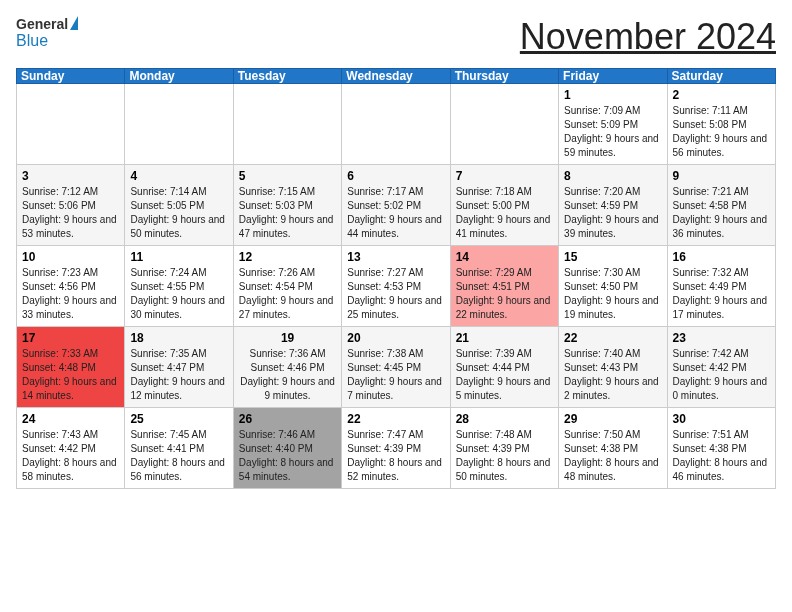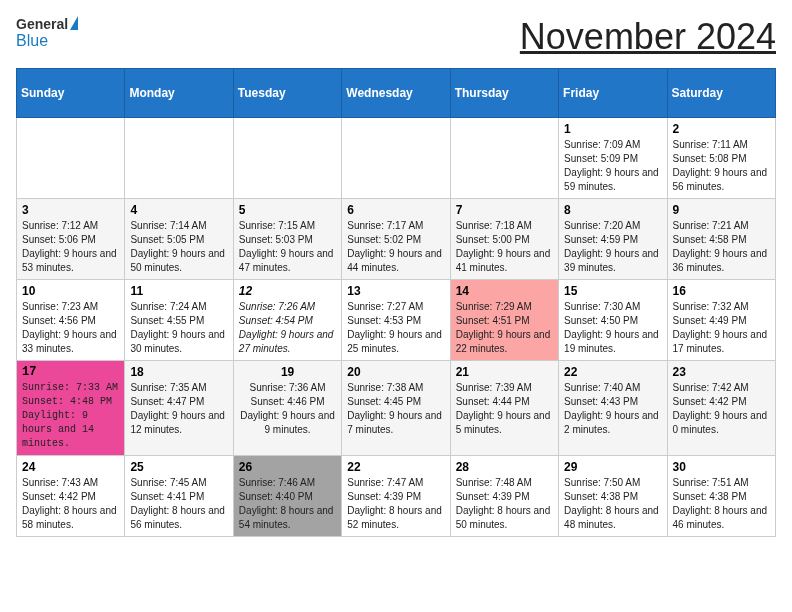--- a/index.html
+++ b/index.html
@@ -51,21 +51,21 @@
       color: #333;
     }
     .calendar {
       width: 100%;
       border-collapse: collapse;
       font-size: 11px;
     }
     .calendar th {
       background: #2176c7;
       color: white;
-      padding: 17px 4px;
+      padding: 0 4px;
       text-align: left;
       font-size: 12px;
       font-weight: bold;
       border: 1px solid #1a5fa3;
     }
     .calendar td {
       border: 1px solid #ccc;
       vertical-align: top;
       padding: 4px 5px;
       width: calc(100% / 7);
@@ -191,21 +191,21 @@
           <div class="day-info">Sunrise: 7:23 AM
 Sunset: 4:56 PM
 Daylight: 9 hours and 33 minutes.</div>
         </td>
         <td style="background: rgb(255, 255, 255);">
           <span class="day-num">11</span>
           <div class="day-info">Sunrise: 7:24 AM
 Sunset: 4:55 PM
 Daylight: 9 hours and 30 minutes.</div>
         </td>
-        <td style="background: rgb(255, 255, 255); font-style: italic;">
+        <td style="background: rgb(255, 255, 255);">
           <span class="day-num">12</span>
           <div class="day-info">Sunrise: 7:26 AM
 Sunset: 4:54 PM
 Daylight: 9 hours and 27 minutes.</div>
         </td>
         <td style="background: rgb(255, 255, 255);">
           <span class="day-num">13</span>
           <div class="day-info">Sunrise: 7:27 AM
 Sunset: 4:53 PM
 Daylight: 9 hours and 25 minutes.</div>
@@ -223,21 +223,21 @@
 Daylight: 9 hours and 19 minutes.</div>
         </td>
         <td style="background: rgb(255, 255, 255);">
           <span class="day-num">16</span>
           <div class="day-info">Sunrise: 7:32 AM
 Sunset: 4:49 PM
 Daylight: 9 hours and 17 minutes.</div>
         </td>
       </tr>
       <tr>
-        <td style="background: #ec4899; font-family: Liberation Mono, monospace;">
+        <td style="background: #ef4444;">
           <span class="day-num">17</span>
           <div class="day-info">Sunrise: 7:33 AM
 Sunset: 4:48 PM
 Daylight: 9 hours and 14 minutes.</div>
         </td>
         <td style="background: rgb(245, 245, 245);">
           <span class="day-num">18</span>
           <div class="day-info">Sunrise: 7:35 AM
 Sunset: 4:47 PM
 Daylight: 9 hours and 12 minutes.</div>

